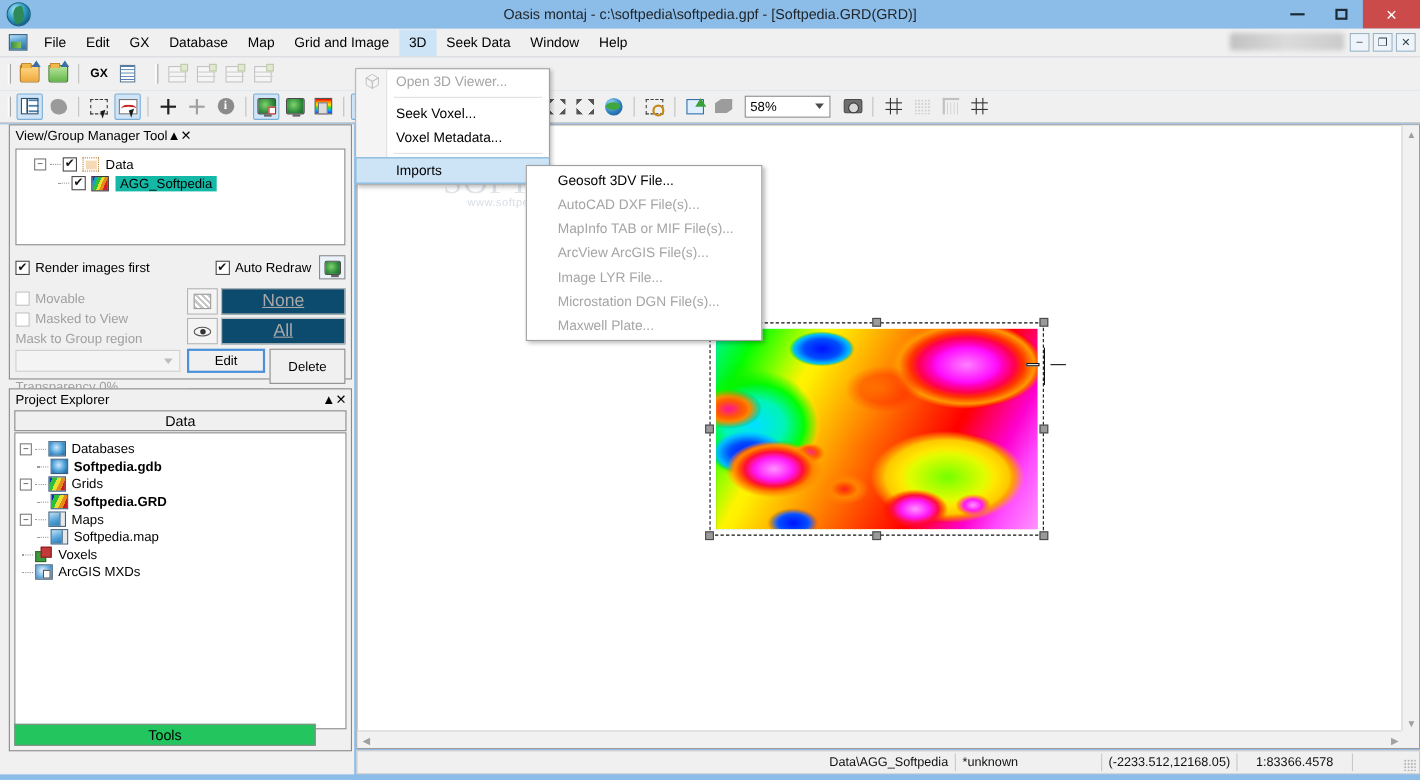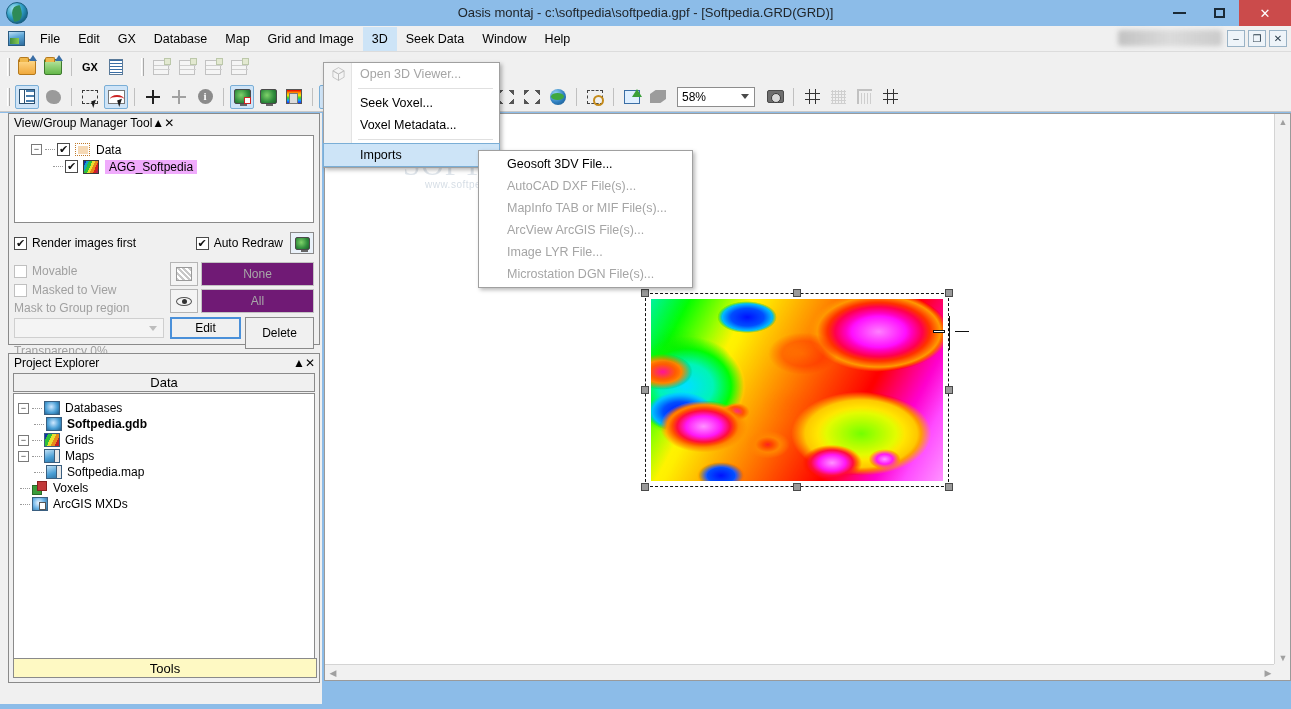--- a/index.html
+++ b/index.html
@@ -253,34 +253,34 @@
     display: inline-flex; align-items: center; justify-content: center;
     margin-right: 5px; flex: none;
   }
   .cb.checked::after { content: "\2714"; font-size: 11px; color: #111; line-height: 11px; }
   .ico-data-box { width:15px;height:13px;border:1px dotted #c07a2a; background:#fff; margin-right:6px; position:relative;}
   .ico-data-box::after{content:"";position:absolute;left:2px;top:2px;width:10px;height:8px;background:#f6d9b5;}
   .ico-grid-thumb {
     width:16px;height:14px;margin-right:6px;border:1px solid #3a3a3a;
     background: linear-gradient(115deg,#1133aa 0 12%,#10a0c8 12% 26%,#2fbf3a 26% 44%,#e8e030 44% 58%,#e88a1a 58% 74%,#d82020 74% 88%,#b02050 88% 100%);
   }
-  .sel-label { background:#f0abfc; padding:0 4px; }
+  .sel-label { background:#14b8a6; padding:0 4px; }
 
   .vgm-row { display:flex; align-items:center; }
   .lbl { font-size:12px; color:#000; }
   .lbl.dim { color:#a0a0a0; }
   .btn {
     border: 1px solid #8a8a8a; background: #f0f0f0; font-size: 12px;
     display:flex; align-items:center; justify-content:center; color:#000;
   }
   .btn.focus { border:2px solid #4a90d9; }
   .icon-btn { width:28px; height:24px; border:1px solid #b5b5b5; background:#f4f4f4;
               display:flex;align-items:center;justify-content:center; }
-  .wide-btn { flex:1; height:24px; border:1px solid #c2c2c2; background:#701a75;
-              display:flex;align-items:center;justify-content:center; color:#a8a8a8; font-size:12px; }
+  .wide-btn { flex:1; height:24px; border:1px solid #c2c2c2; background:#0c4a6e;
+              display:flex;align-items:center;justify-content:center; color:#a8a8a8; font-size:16px;text-decoration:underline; }
   .combo-dim {
     height:20px;border:1px solid #cfcfcf;background:#f4f4f4;position:relative;
   }
   .combo-dim .caret{position:absolute;right:6px;top:7px;width:0;height:0;
     border-left:4px solid transparent;border-right:4px solid transparent;border-top:5px solid #bdbdbd;}
   .slider-track { height:10px; border:1px solid #d0d0d0; background:#f7f7f7; position:relative; }
   .slider-knob { position:absolute; left:0; top:-2px; width:7px; height:14px; background:#e4e4e4; border:1px solid #c0c0c0;}
 
   .redraw-btn {
     width:24px;height:22px;border:1px solid #8a8a8a;background:#eaf2fa;
@@ -305,22 +305,22 @@
   .pe-ico.grid { background: linear-gradient(115deg,#1133aa 0 14%,#2fbf3a 14% 38%,#e8e030 38% 58%,#e88a1a 58% 78%,#c82020 78% 100%); }
   .pe-ico.map { background: linear-gradient(160deg,#bfe0f5,#4a9fd6 55%,#2d6f9e); position:relative; }
   .pe-ico.map::after{content:"";position:absolute;right:0;top:0;width:4px;height:100%;background:#e8e8e8;border-left:1px solid #3a5f80;}
   .pe-ico.voxel { border:none; background:none; position:relative; }
   .pe-ico.voxel::before{content:"";position:absolute;left:0;top:4px;width:8px;height:8px;background:#3a9c3a;border:1px solid #2a6a2a;}
   .pe-ico.voxel::after{content:"";position:absolute;left:5px;top:0px;width:8px;height:8px;background:#c23a3a;border:1px solid #8a2020;}
   .pe-ico.mxd { background: radial-gradient(circle at 40% 40%, #eaf4ff, #6fb6e8 50%, #2a6f9e 100%); position:relative; }
   .pe-ico.mxd::after{content:"";position:absolute;right:1px;bottom:0;width:5px;height:6px;background:#fff;border:1px solid #555;}
   .bold { font-weight: bold; }
   .pe-tools {
-    position:absolute; left:4px; bottom:4px; width:304px; height:20px;
-    border:1px solid #8a8a8a; background:#fef9c3;
+    position:absolute; left:4px; bottom:4px; width:274px; height:20px;
+    border:1px solid #8a8a8a; background:#22c55e;
     display:flex; align-items:center; justify-content:center; font-size:13px;
   }
 
   
   .canvas-area {
     position: absolute; left: 324px; top: 113px; width: 967px; height: 568px;
     background: #ffffff; border: 1px solid #9a9a9a;
   }
   .vscroll {
     position:absolute; right:0; top:0; width:16px; height:552px; background:#f1f1f1;
@@ -703,20 +703,25 @@
           <span class="pe-ico db"></span>
           <span class="bold">Softpedia.gdb</span>
         </div>
 
         <div class="pe-row">
           <span class="tw">−</span>
           <span class="dotline"></span>
           <span class="pe-ico grid"></span>
           <span>Grids</span>
         </div>
+        <div class="pe-row child">
+          <span class="dotline"></span>
+          <span class="pe-ico grid"></span>
+          <span class="bold">Softpedia.GRD</span>
+        </div>
 
         <div class="pe-row">
           <span class="tw">−</span>
           <span class="dotline"></span>
           <span class="pe-ico map"></span>
           <span>Maps</span>
         </div>
         <div class="pe-row child">
           <span class="dotline"></span>
           <span class="pe-ico map"></span>
@@ -770,20 +775,33 @@
       <div class="sb-arrow">▲</div>
       <div class="sb-arrow" style="position:absolute;bottom:0;">▼</div>
     </div>
     <div class="hscroll">
       <div class="sb-arrow" style="position:absolute;left:0;">◀</div>
       <div class="sb-arrow" style="position:absolute;right:0;">▶</div>
     </div>
     <div class="sb-corner"></div>
   </div>
 
+  <div class="statusbar">
+    <span style="flex:1"></span>
+    <span class="sb-cell">Data\AGG_Softpedia</span>
+    <span class="sb-div"></span>
+    <span class="sb-cell" style="width:132px;">*unknown</span>
+    <span class="sb-div"></span>
+    <span class="sb-cell" style="width:122px;justify-content:center;">(-2233.512,12168.05)</span>
+    <span class="sb-div"></span>
+    <span class="sb-cell" style="width:104px;justify-content:center;">1:83366.4578</span>
+    <span class="sb-div"></span>
+    <span style="width:60px;"></span>
+    <span class="sb-grip"></span>
+  </div>
 
   <div class="bottom-strip"></div>
 
   <div class="menu-popup" id="menu-3d">
     <div class="gutter"></div>
     <div class="mi disabled">
       <svg class="cube-icon" viewBox="0 0 20 20">
         <polygon points="3,6 10,2 17,6 10,10" fill="none" stroke="#777" stroke-width="1"></polygon>
         <polygon points="3,6 10,10 10,18 3,14" fill="none" stroke="#777" stroke-width="1"></polygon>
         <polygon points="17,6 10,10 10,18 17,14" fill="none" stroke="#777" stroke-width="1"></polygon>
@@ -815,15 +833,18 @@
     </div>
     <div class="mi disabled">
       <span>ArcView ArcGIS File(s)...</span>
     </div>
     <div class="mi disabled">
       <span>Image LYR File...</span>
     </div>
     <div class="mi disabled">
       <span>Microstation DGN File(s)...</span>
     </div>
+    <div class="mi disabled">
+      <span>Maxwell Plate...</span>
+    </div>
   </div>
 
 </div>
 
 </body></html>

